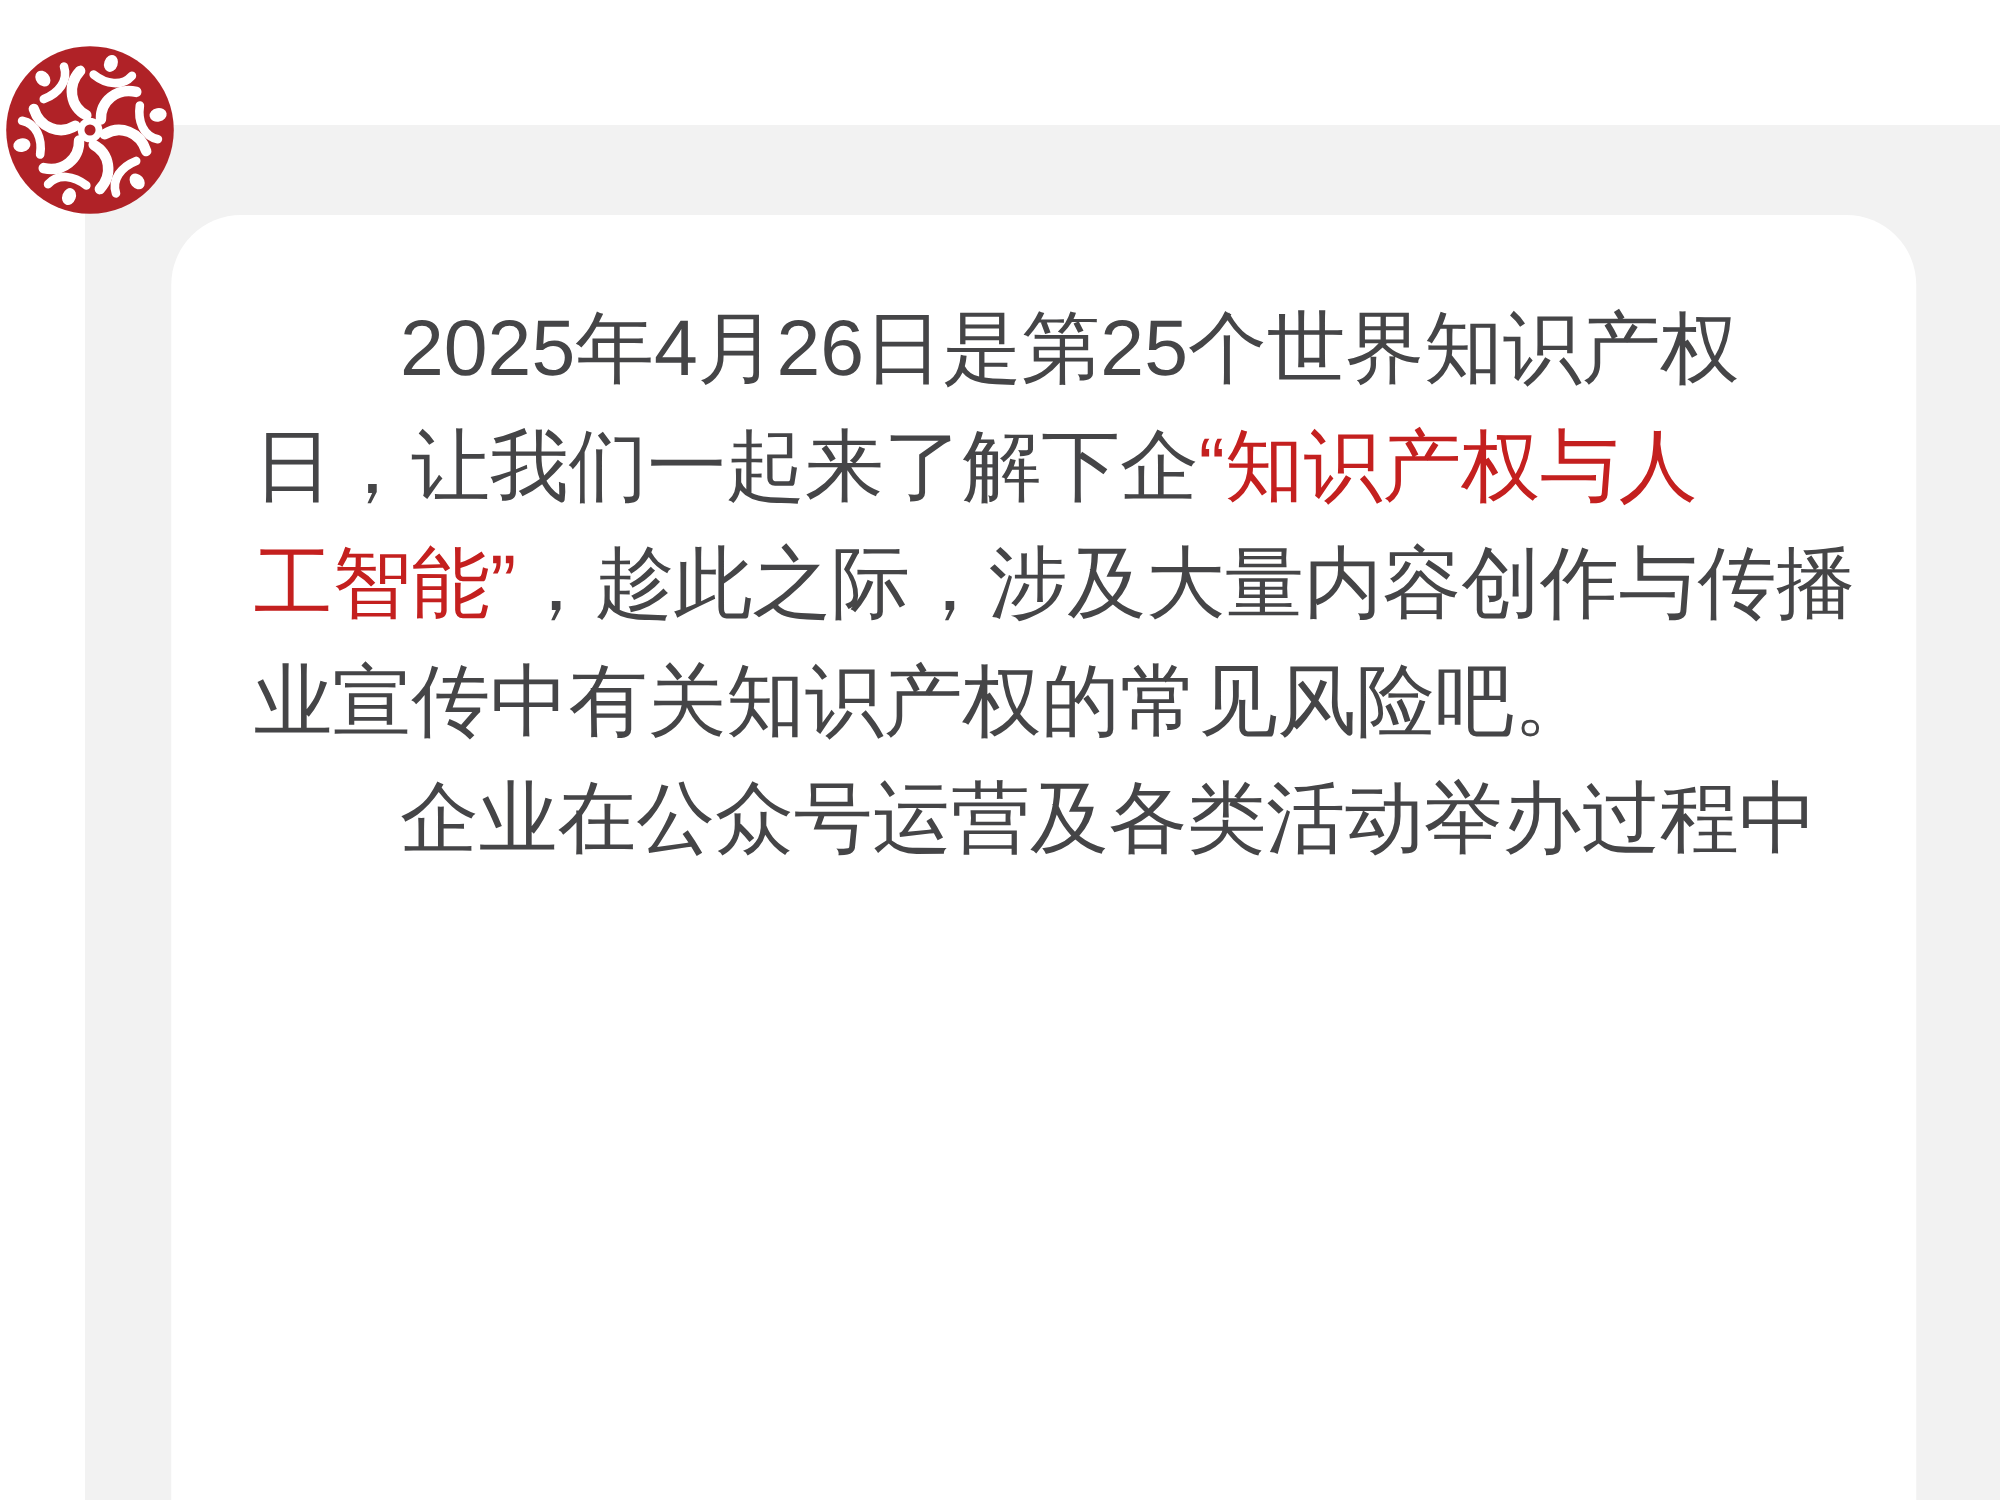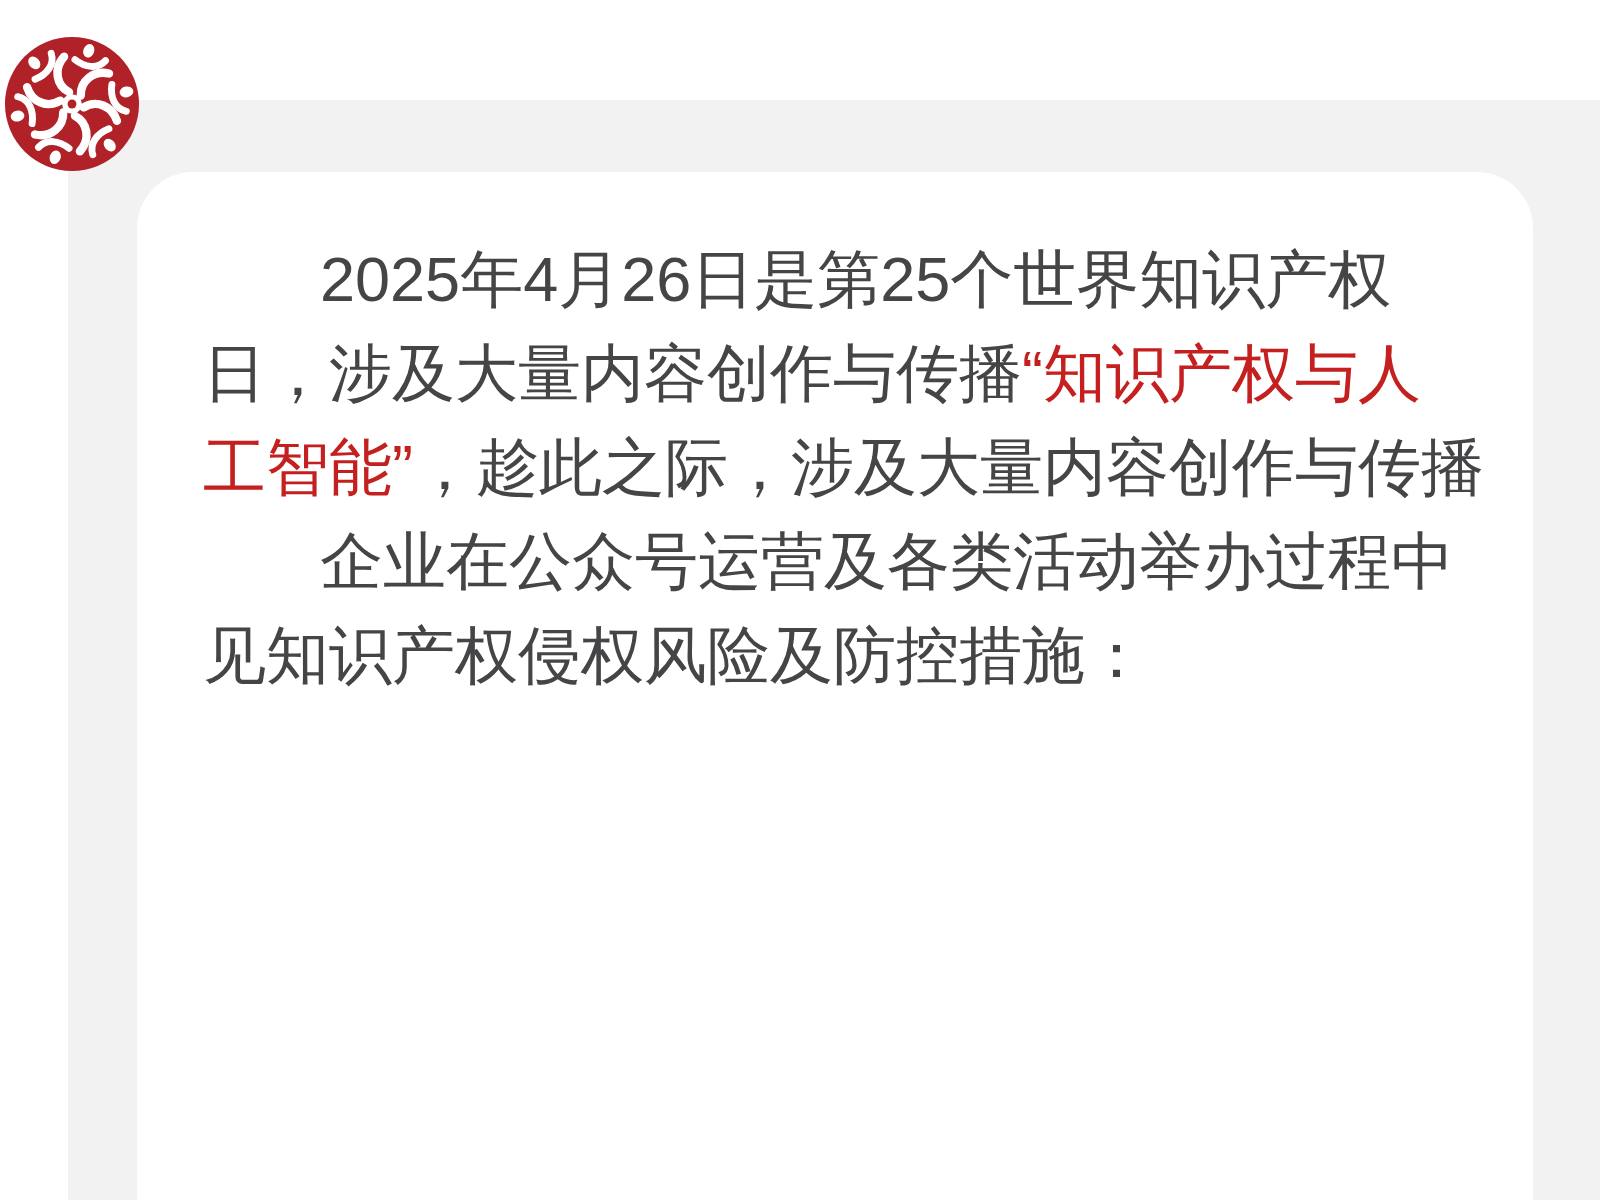--- a/index.html
+++ b/index.html
@@ -65,24 +65,24 @@
 </head>
 <body>
 
 <div class="page">
 
   <div class="panel"></div>
 
   <div class="card">
     <div class="article">
       <div class="line indent"><span>2025年4月26日是第25个世界知识产权</span></div>
-      <div class="line"><span>日，涉及大量内容创作与传播</span><span class="em">“知识产权与人</span></div>
+      <div class="line"><span>日，让我们一起来了解下企</span><span class="em">“知识产权与人</span></div>
       <div class="line"><span class="em">工智能”</span><span>，趁此之际，涉及大量内容创作与传播</span></div>
+      <div class="line"><span>业宣传中有关知识产权的常见风险吧。</span></div>
       <div class="line indent"><span>企业在公众号运营及各类活动举办过程中</span></div>
-      <div class="line"><span>见知识产权侵权风险及防控措施：</span></div>
     </div>
   </div>
 
   <svg class="logo" viewBox="0 0 140 140" xmlns="http://www.w3.org/2000/svg">
     <circle cx="70" cy="70" r="68" fill="#b02227"></circle>
     <g transform="translate(70,70)">
       <g id="seal-unit">
         <path d="M -3,-12 C -16,-19 -19,-36 -8,-48" fill="none" stroke="#ffffff" stroke-width="8.5" stroke-linecap="round"></path>
         <path d="M 3,-45 C 13,-37 26,-35 34,-44" fill="none" stroke="#ffffff" stroke-width="7" stroke-linecap="round"></path>
         <ellipse cx="17" cy="-54" rx="5.5" ry="7" fill="#ffffff" transform="rotate(20 17 -54)"></ellipse>

